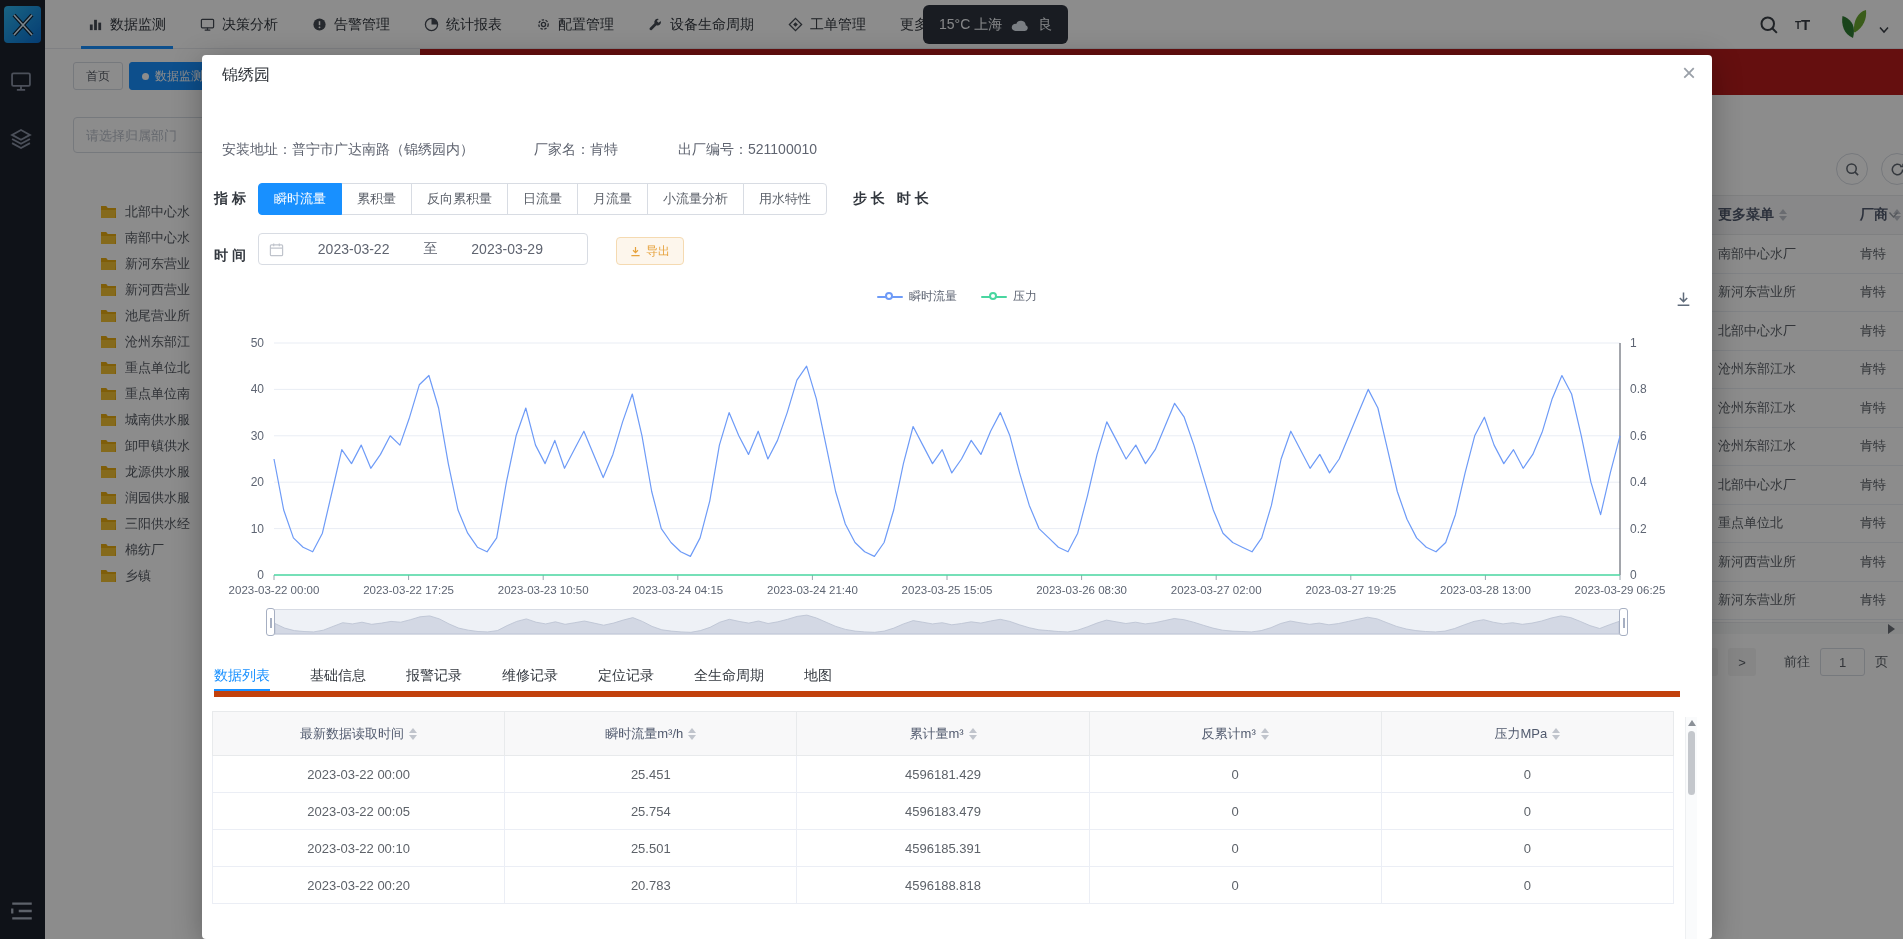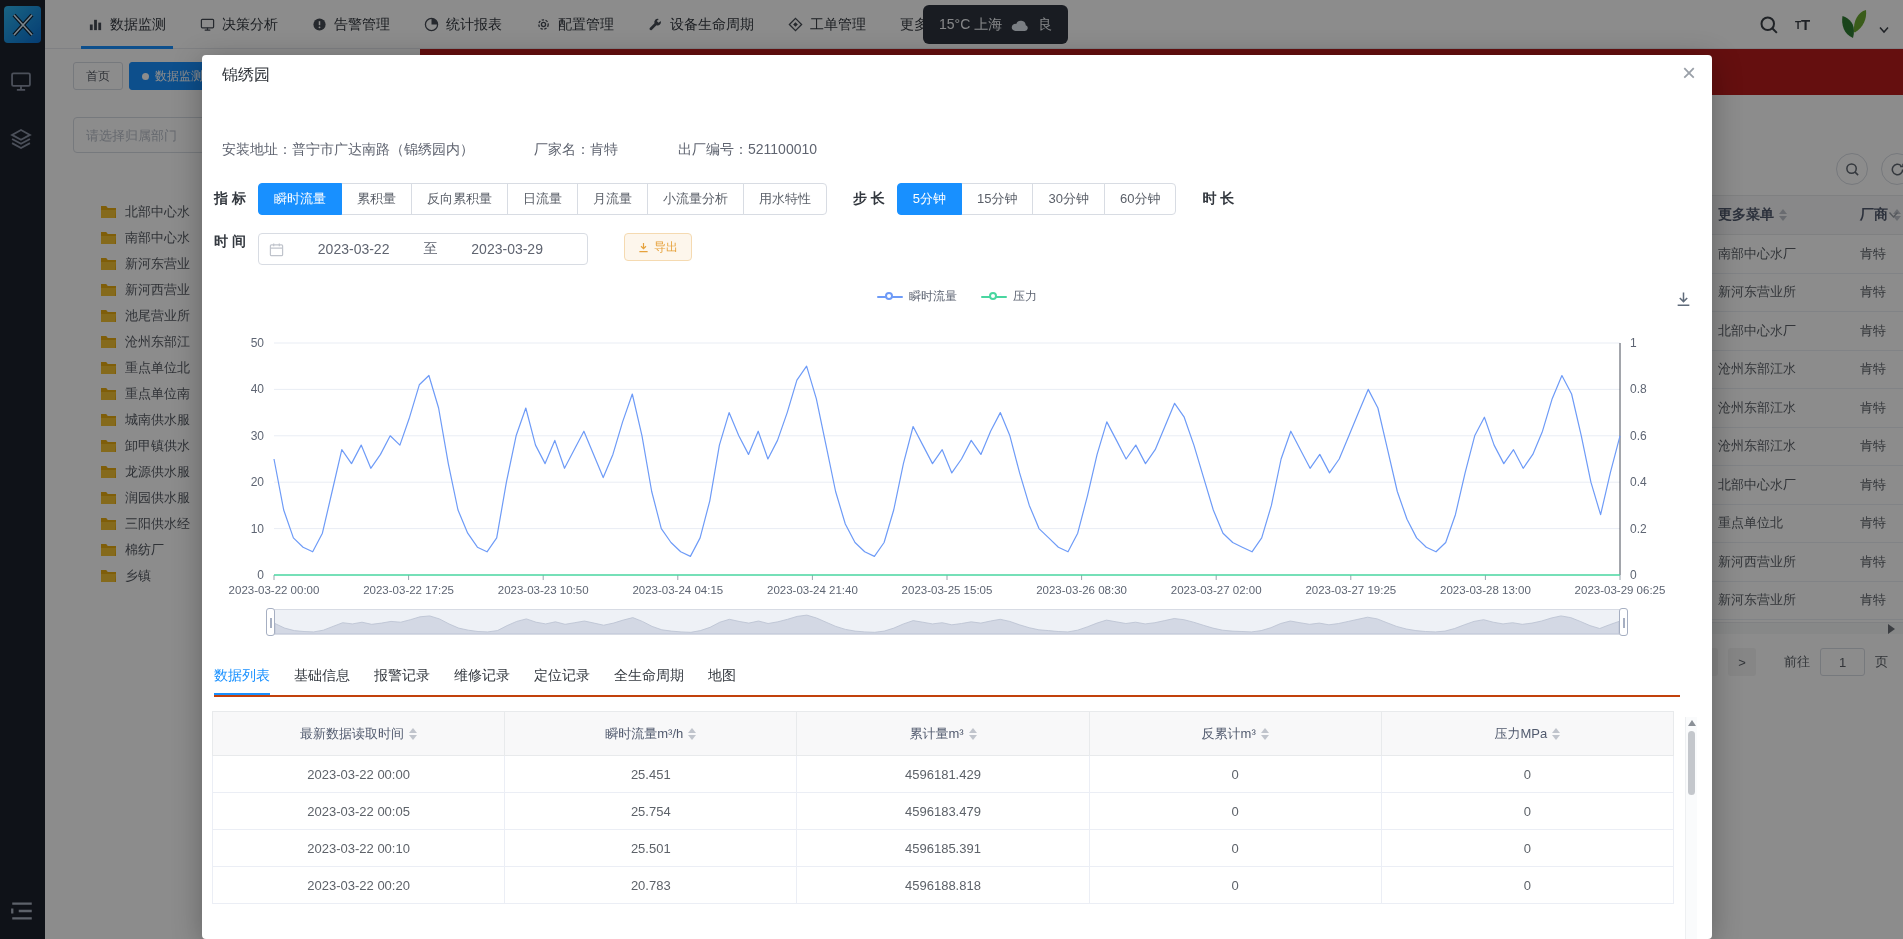--- a/index.html
+++ b/index.html
@@ -60,36 +60,36 @@
   .m-title{left:20px;top:10px;font-size:16px;color:#2f3339}
   .m-close{right:16px;top:6px;font-size:24px;color:#9aa0a8;cursor:pointer;line-height:1}
   .m-info{left:20px;top:86px;display:flex;gap:60px;font-size:14px;color:#5f6470;white-space:nowrap}
   .ctl-row{left:12px;top:128px;display:flex;align-items:center}
   .ctl-label{font-size:14px;font-weight:bold;color:#33383f;margin-right:12px;white-space:nowrap}
   .btn-group{display:flex;margin-right:26px}
   .gbtn{height:32px;padding:0 15px;font-size:13px;color:#5a5f68;background:#fff;border:1px solid #d8dce3;margin-left:-1px;display:flex;align-items:center;cursor:pointer;white-space:nowrap;position:relative}
   .gbtn:first-child{border-radius:4px 0 0 4px;margin-left:0}
   .gbtn:last-child{border-radius:0 4px 4px 0}
   .gbtn.active{background:#1890ff;border-color:#1890ff;color:#fff;z-index:1}
-  .time-row{left:12px;top:178px;display:flex;align-items:flex-start}
+  .time-row{left:12px;top:178px;display:flex;align-items:flex-end}
   .range-picker{width:330px;height:32px;border:1px solid #d8dce3;border-radius:4px;display:flex;align-items:center;padding:3px 10px;color:#5f6470;font-size:14px;cursor:pointer}
   .range-picker .dt{flex:1;text-align:center}
-  .export-btn{margin-left:36px;height:28px;padding:0 13px;border:1px solid #f5dab1;background:#fdf6ec;color:#e6a23c;font-size:12px;border-radius:4px;display:flex;align-items:center;gap:5px;cursor:pointer}
+  .export-btn{margin-left:28px;height:28px;padding:0 13px;border:1px solid #f5dab1;background:#fdf6ec;color:#e6a23c;font-size:12px;border-radius:4px;display:flex;align-items:center;gap:5px;cursor:pointer}
   .legend{left:0;top:233px;width:1510px;display:flex;justify-content:center;gap:24px}
   .legend-item{display:flex;align-items:center;gap:6px;font-size:12px;color:#5e6573;cursor:pointer}
   .lg-marker{position:relative;width:26px;height:10px}
   .lg-marker .ln{position:absolute;left:0;top:4px;width:26px;height:2px;border-radius:1px}
   .lg-marker .cr{position:absolute;left:8px;top:0;width:8px;height:8px;border-radius:50%;background:#fff;border:2px solid}
   .dl-ic{right:20px;top:236px;color:#5f6b7a;cursor:pointer}
   .slider{left:64px;top:552px;width:1362px;height:30px}
   .slider .track{position:absolute;left:8px;top:2px;width:1346px;height:26px;background:#eef1f6;border:1px solid #d7dbe4}
   .handle{position:absolute;top:1px;width:9px;height:28px;background:#fff;border:1px solid #a6afc2;border-radius:3px;cursor:ew-resize}
   .handle i{position:absolute;top:9px;width:1px;height:10px;background:#a6afc2}
   .handle i:first-child{left:2.5px}.handle i:last-child{right:2.5px}
-  .m-tabs{left:12px;top:600px;right:32px;height:42px;border-bottom:2px solid #c2410c;display:flex;gap:24px}
+  .m-tabs{left:12px;top:600px;right:32px;height:42px;border-bottom:6px solid #c2410c;display:flex;gap:40px}
   .m-tab{font-size:14px;color:#33383f;line-height:40px;cursor:pointer;border-bottom:2px solid transparent;white-space:nowrap}
   .m-tab.active{color:#1890ff;border-bottom-color:#1890ff}
   .m-table{left:10px;top:656px;width:1462px;border-collapse:collapse;table-layout:fixed}
   .m-table th{height:44px;background:#f8f8f9;border:1px solid #e8eaec;font-size:13px;color:#515a6e;font-weight:normal;text-align:center;cursor:pointer}
   .m-table td{height:37px;border:1px solid #ebeef5;font-size:13px;color:#5d6269;text-align:center;background:#fff}
   .vscroll{right:15px;top:662px;bottom:0;width:12px;background:#fafbfc;border-left:1px solid #eef0f2}
   .vscroll .up{position:absolute;left:2px;top:3px;width:0;height:0;border-left:4px solid transparent;border-right:4px solid transparent;border-bottom:6px solid #8b9097}
   .vscroll .thumb{position:absolute;left:2px;top:14px;width:7px;height:64px;border-radius:4px;background:#c4c7cc;cursor:pointer}
   text{font-family:"Liberation Sans",sans-serif}
 </style>
@@ -478,26 +478,20 @@
       <div class="btn-group" id="metric-group">
           <div class="gbtn active">瞬时流量</div>
           <div class="gbtn">累积量</div>
           <div class="gbtn">反向累积量</div>
           <div class="gbtn">日流量</div>
           <div class="gbtn">月流量</div>
           <div class="gbtn">小流量分析</div>
           <div class="gbtn">用水特性</div>
         </div>
       <span class="ctl-label">步 长</span>
-      <div class="btn-group" id="step-group">
-          <div class="gbtn active">5分钟</div>
-          <div class="gbtn">15分钟</div>
-          <div class="gbtn">30分钟</div>
-          <div class="gbtn">60分钟</div>
-        </div>
       <span class="ctl-label">时 长</span>
     </div>
 
     <div class="abs time-row">
       <span class="ctl-label">时 间</span>
       <div class="range-picker">
         <span class="ic" style="color:#c0c4cc">
           <svg width="15" height="15" viewBox="0 0 16 16" fill="none" stroke="currentColor" stroke-width="1.3">
               <rect x="1.5" y="3" width="13" height="11.5" rx="1"></rect>
               <path d="M1.5 6.5h13M5 1.5v3M11 1.5v3"></path>

